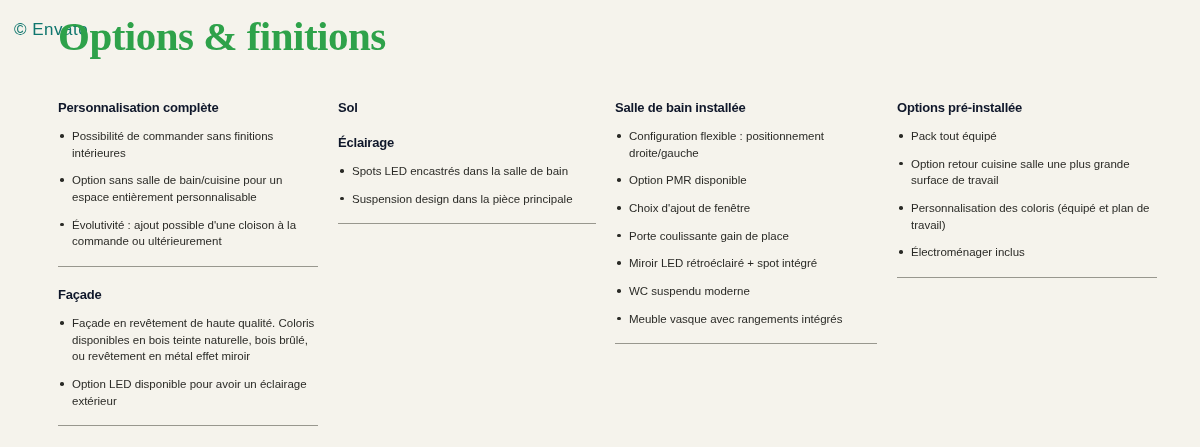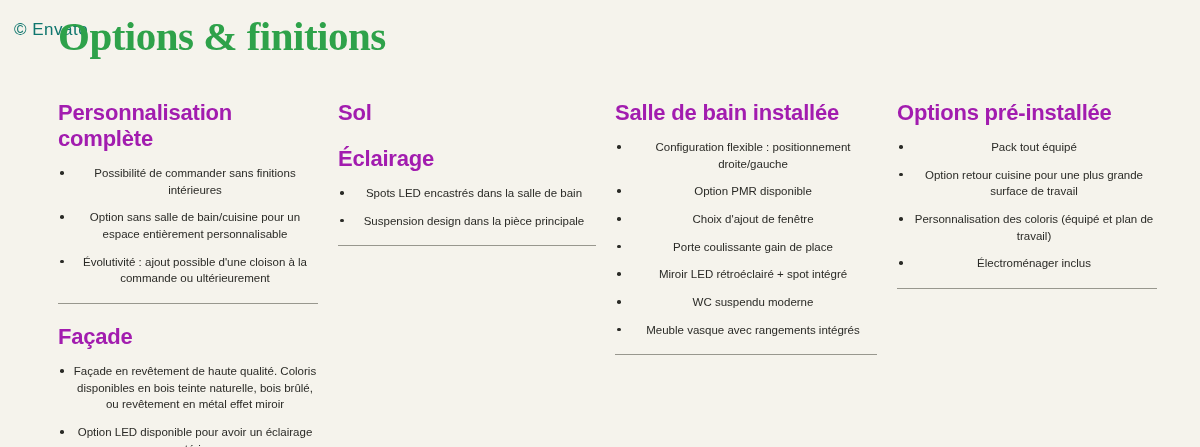--- a/index.html
+++ b/index.html
@@ -61,32 +61,31 @@
   .columns { display: block; }
   .col { position: absolute; top: 0; padding: 0; margin: 0; }
   .col-1 { left: 58px;  width: 260px; }
   .col-2 { left: 338px; width: 258px; }
   .col-3 { left: 615px; width: 262px; }
   .col-4 { left: 897px; width: 260px; }
 
   .block + .block { margin-top: 20px; }
 
   h2.block-title {
-    font-size: 22px;
+    font-size: 13px;
     font-weight: bold;
     margin: 0 0 13px 0;
-    color: #a21caf;
+    color: #0f172a;
     letter-spacing: -0.2px;
   }
 
   ul.bullets {
     list-style: none;
     margin: 0;
     padding: 0;
-    text-align: center;
   }
   ul.bullets li {
     position: relative;
     padding-left: 14px;
     font-size: 11.5px;
     line-height: 1.45;
     color: #2a2a26;
     margin-bottom: 11px;
   }
   ul.bullets li:last-child { margin-bottom: 0; }
@@ -165,21 +164,21 @@
       </ul>
       <div class="rule"></div>
     </div>
   </div>
 
   <div class="col col-4">
     <div class="block">
       <h2 class="block-title">Options pré-installée</h2>
       <ul class="bullets">
         <li>Pack tout équipé</li>
-        <li>Option retour cuisine pour une plus grande surface de travail</li>
+        <li>Option retour cuisine salle une plus grande surface de travail</li>
         <li>Personnalisation des coloris (équipé et plan de travail)</li>
         <li>Électroménager inclus</li>
       </ul>
       <div class="rule"></div>
     </div>
   </div>
 
 </div>
 
 </body></html>

